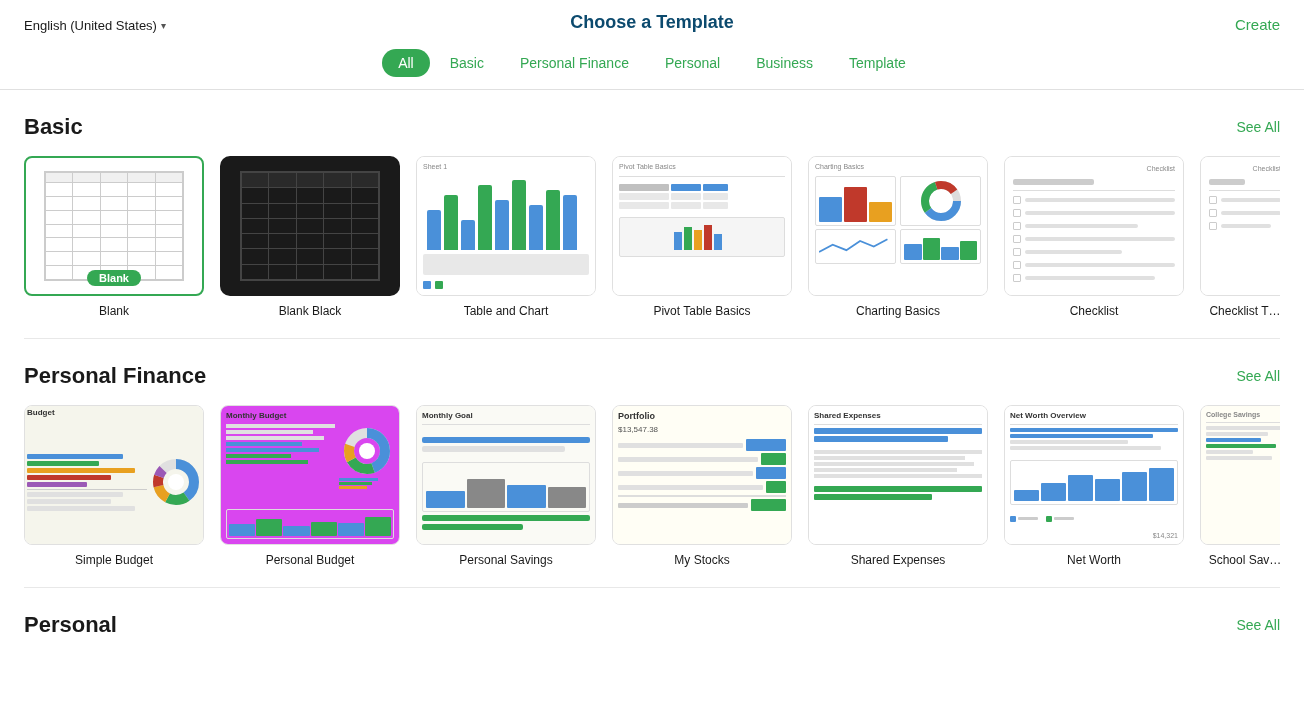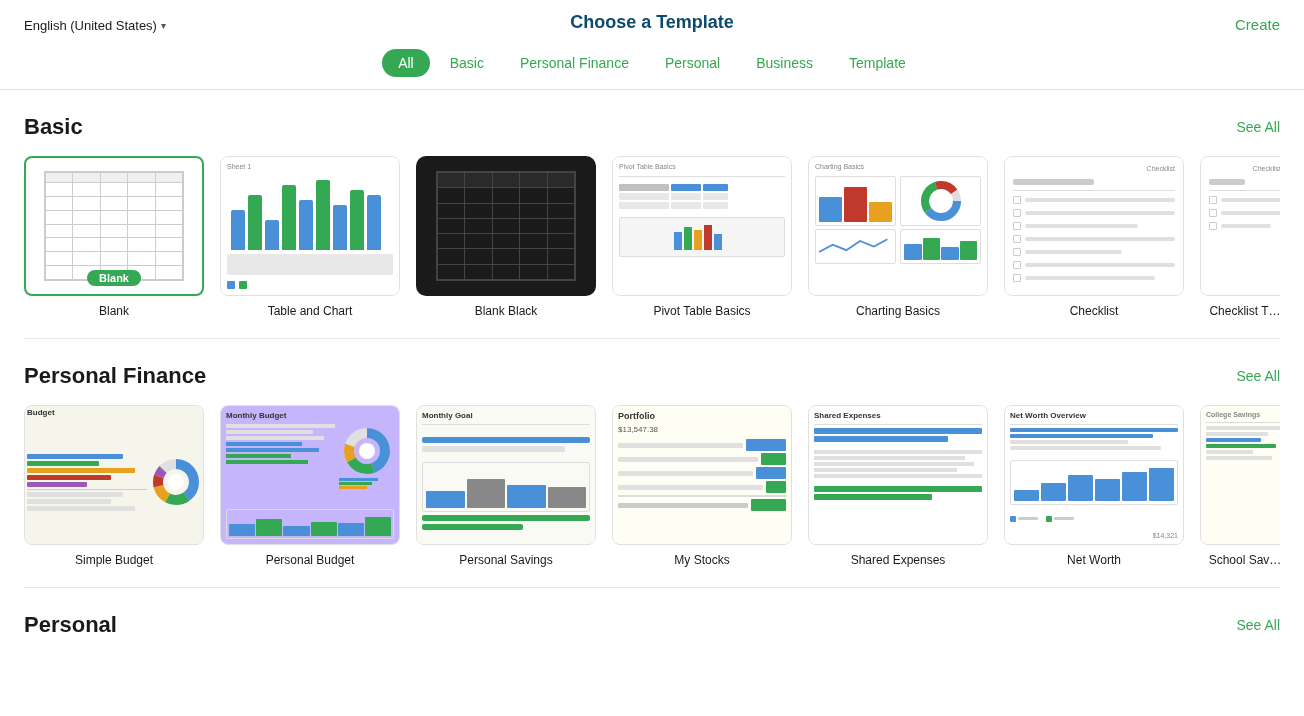--- a/index.html
+++ b/index.html
@@ -357,20 +357,81 @@
                   </tr>
             </tbody>
               </table>
           </div>
           <div class="template-badge">Blank</div>
         </div>
         <span class="template-label">Blank</span>
       </div>
 
       <div class="template-item">
+        <div class="template-thumb thumb-black" style="border-radius:10px;">
+          <div class="thumb-black-inner">
+            <table>
+              <tbody>
+                  <tr>
+                    <td></td>
+                    <td></td>
+                    <td></td>
+                    <td></td>
+                    <td></td>
+                  </tr>
+              <tr>
+                    <td></td>
+                    <td></td>
+                    <td></td>
+                    <td></td>
+                    <td></td>
+                  </tr>
+              <tr>
+                    <td></td>
+                    <td></td>
+                    <td></td>
+                    <td></td>
+                    <td></td>
+                  </tr>
+              <tr>
+                    <td></td>
+                    <td></td>
+                    <td></td>
+                    <td></td>
+                    <td></td>
+                  </tr>
+              <tr>
+                    <td></td>
+                    <td></td>
+                    <td></td>
+                    <td></td>
+                    <td></td>
+                  </tr>
+              <tr>
+                    <td></td>
+                    <td></td>
+                    <td></td>
+                    <td></td>
+                    <td></td>
+                  </tr>
+              <tr>
+                    <td></td>
+                    <td></td>
+                    <td></td>
+                    <td></td>
+                    <td></td>
+                  </tr>
+            </tbody>
+              </table>
+          </div>
+        </div>
+        <span class="template-label">Blank Black</span>
+      </div>
+
+      <div class="template-item">
         <div class="template-thumb">
           <div class="thumb-chart">
             <div style="font-size:7px; color:#888; margin-bottom:2px;">Sheet 1</div>
             <div class="thumb-chart-top">
               <div class="bar" style="height:40px;background:#4a90d9;"></div>
               <div class="bar" style="height:55px;background:#34a853;"></div>
               <div class="bar" style="height:30px;background:#4a90d9;"></div>
               <div class="bar" style="height:65px;background:#34a853;"></div>
               <div class="bar" style="height:50px;background:#4a90d9;"></div>
               <div class="bar" style="height:70px;background:#34a853;"></div>
@@ -379,81 +440,20 @@
               <div class="bar" style="height:55px;background:#4a90d9;"></div>
             </div>
             <div class="thumb-chart-table"></div>
             <div style="display:flex;gap:4px;margin-top:2px;">
               <div style="width:8px;height:8px;background:#4a90d9;border-radius:1px;"></div>
               <div style="width:8px;height:8px;background:#34a853;border-radius:1px;"></div>
             </div>
           </div>
         </div>
         <span class="template-label">Table and Chart</span>
-      </div>
-
-      <div class="template-item">
-        <div class="template-thumb thumb-black" style="border-radius:10px;">
-          <div class="thumb-black-inner">
-            <table>
-              <tbody>
-                  <tr>
-                    <td></td>
-                    <td></td>
-                    <td></td>
-                    <td></td>
-                    <td></td>
-                  </tr>
-              <tr>
-                    <td></td>
-                    <td></td>
-                    <td></td>
-                    <td></td>
-                    <td></td>
-                  </tr>
-              <tr>
-                    <td></td>
-                    <td></td>
-                    <td></td>
-                    <td></td>
-                    <td></td>
-                  </tr>
-              <tr>
-                    <td></td>
-                    <td></td>
-                    <td></td>
-                    <td></td>
-                    <td></td>
-                  </tr>
-              <tr>
-                    <td></td>
-                    <td></td>
-                    <td></td>
-                    <td></td>
-                    <td></td>
-                  </tr>
-              <tr>
-                    <td></td>
-                    <td></td>
-                    <td></td>
-                    <td></td>
-                    <td></td>
-                  </tr>
-              <tr>
-                    <td></td>
-                    <td></td>
-                    <td></td>
-                    <td></td>
-                    <td></td>
-                  </tr>
-            </tbody>
-              </table>
-          </div>
-        </div>
-        <span class="template-label">Blank Black</span>
       </div>
 
       <div class="template-item">
         <div class="template-thumb">
           <div class="thumb-pivot">
             <div style="font-size:7px;color:#888;margin-bottom:3px;">Pivot Table Basics</div>
             <div style="height:1px;background:#ddd;margin-bottom:4px;"></div>
             <div style="display:flex;flex-direction:column;gap:2px;flex:1;">
               <div style="display:flex;gap:2px;">
                 <div style="width:50px;height:7px;background:#c0c0c0;border-radius:1px;"></div>
@@ -633,21 +633,21 @@
                 </svg>
               </div>
             </div>
           </div>
         </div>
         <span class="template-label">Simple Budget</span>
       </div>
 
       <div class="template-item">
         <div class="template-thumb">
-          <div style="width:100%;height:100%;background:#c4b5fd;padding:5px;display:flex;flex-direction:column;gap:3px;">
+          <div style="width:100%;height:100%;background:#d946ef;padding:5px;display:flex;flex-direction:column;gap:3px;">
             <div style="font-size:8px;font-weight:600;color:#333;margin-bottom:1px;">Monthly Budget</div>
             <div style="display:flex;gap:4px;flex:1;">
               <div style="flex:1;display:flex;flex-direction:column;gap:2px;">
                 <div style="height:4px;background:#e0e0e0;width:100%;"></div>
                 <div style="height:4px;background:#e0e0e0;width:80%;"></div>
                 <div style="height:4px;background:#e0e0e0;width:90%;"></div>
                 <div style="height:4px;background:#4a90d9;width:70%;"></div>
                 <div style="height:4px;background:#4a90d9;width:85%;"></div>
                 <div style="height:4px;background:#34a853;width:60%;"></div>
                 <div style="height:4px;background:#34a853;width:75%;"></div>

